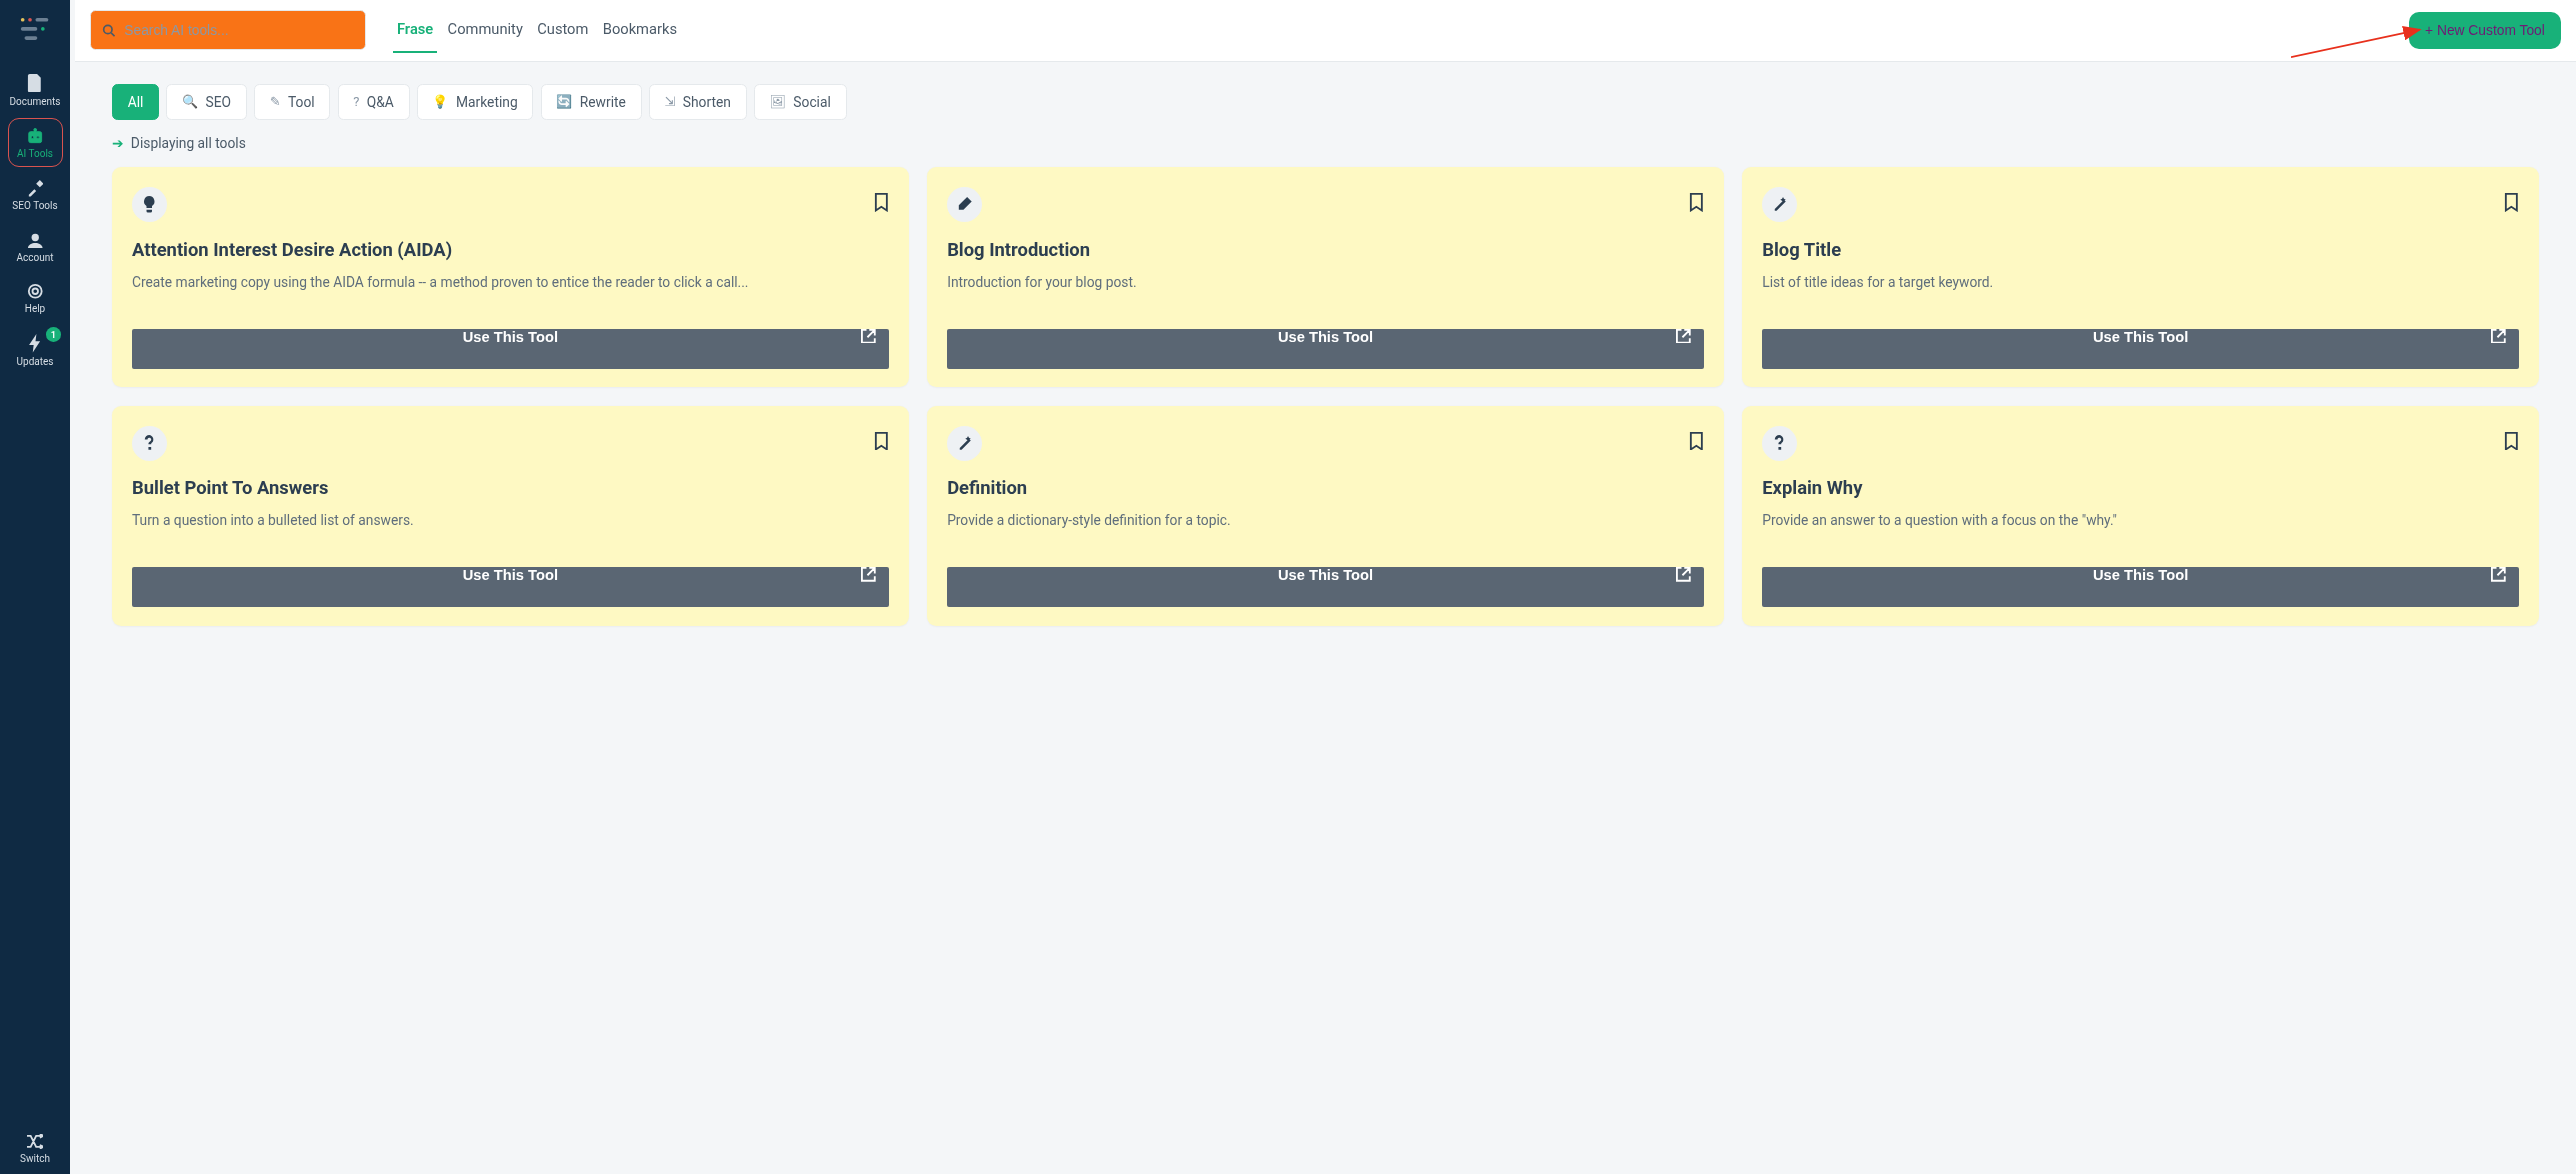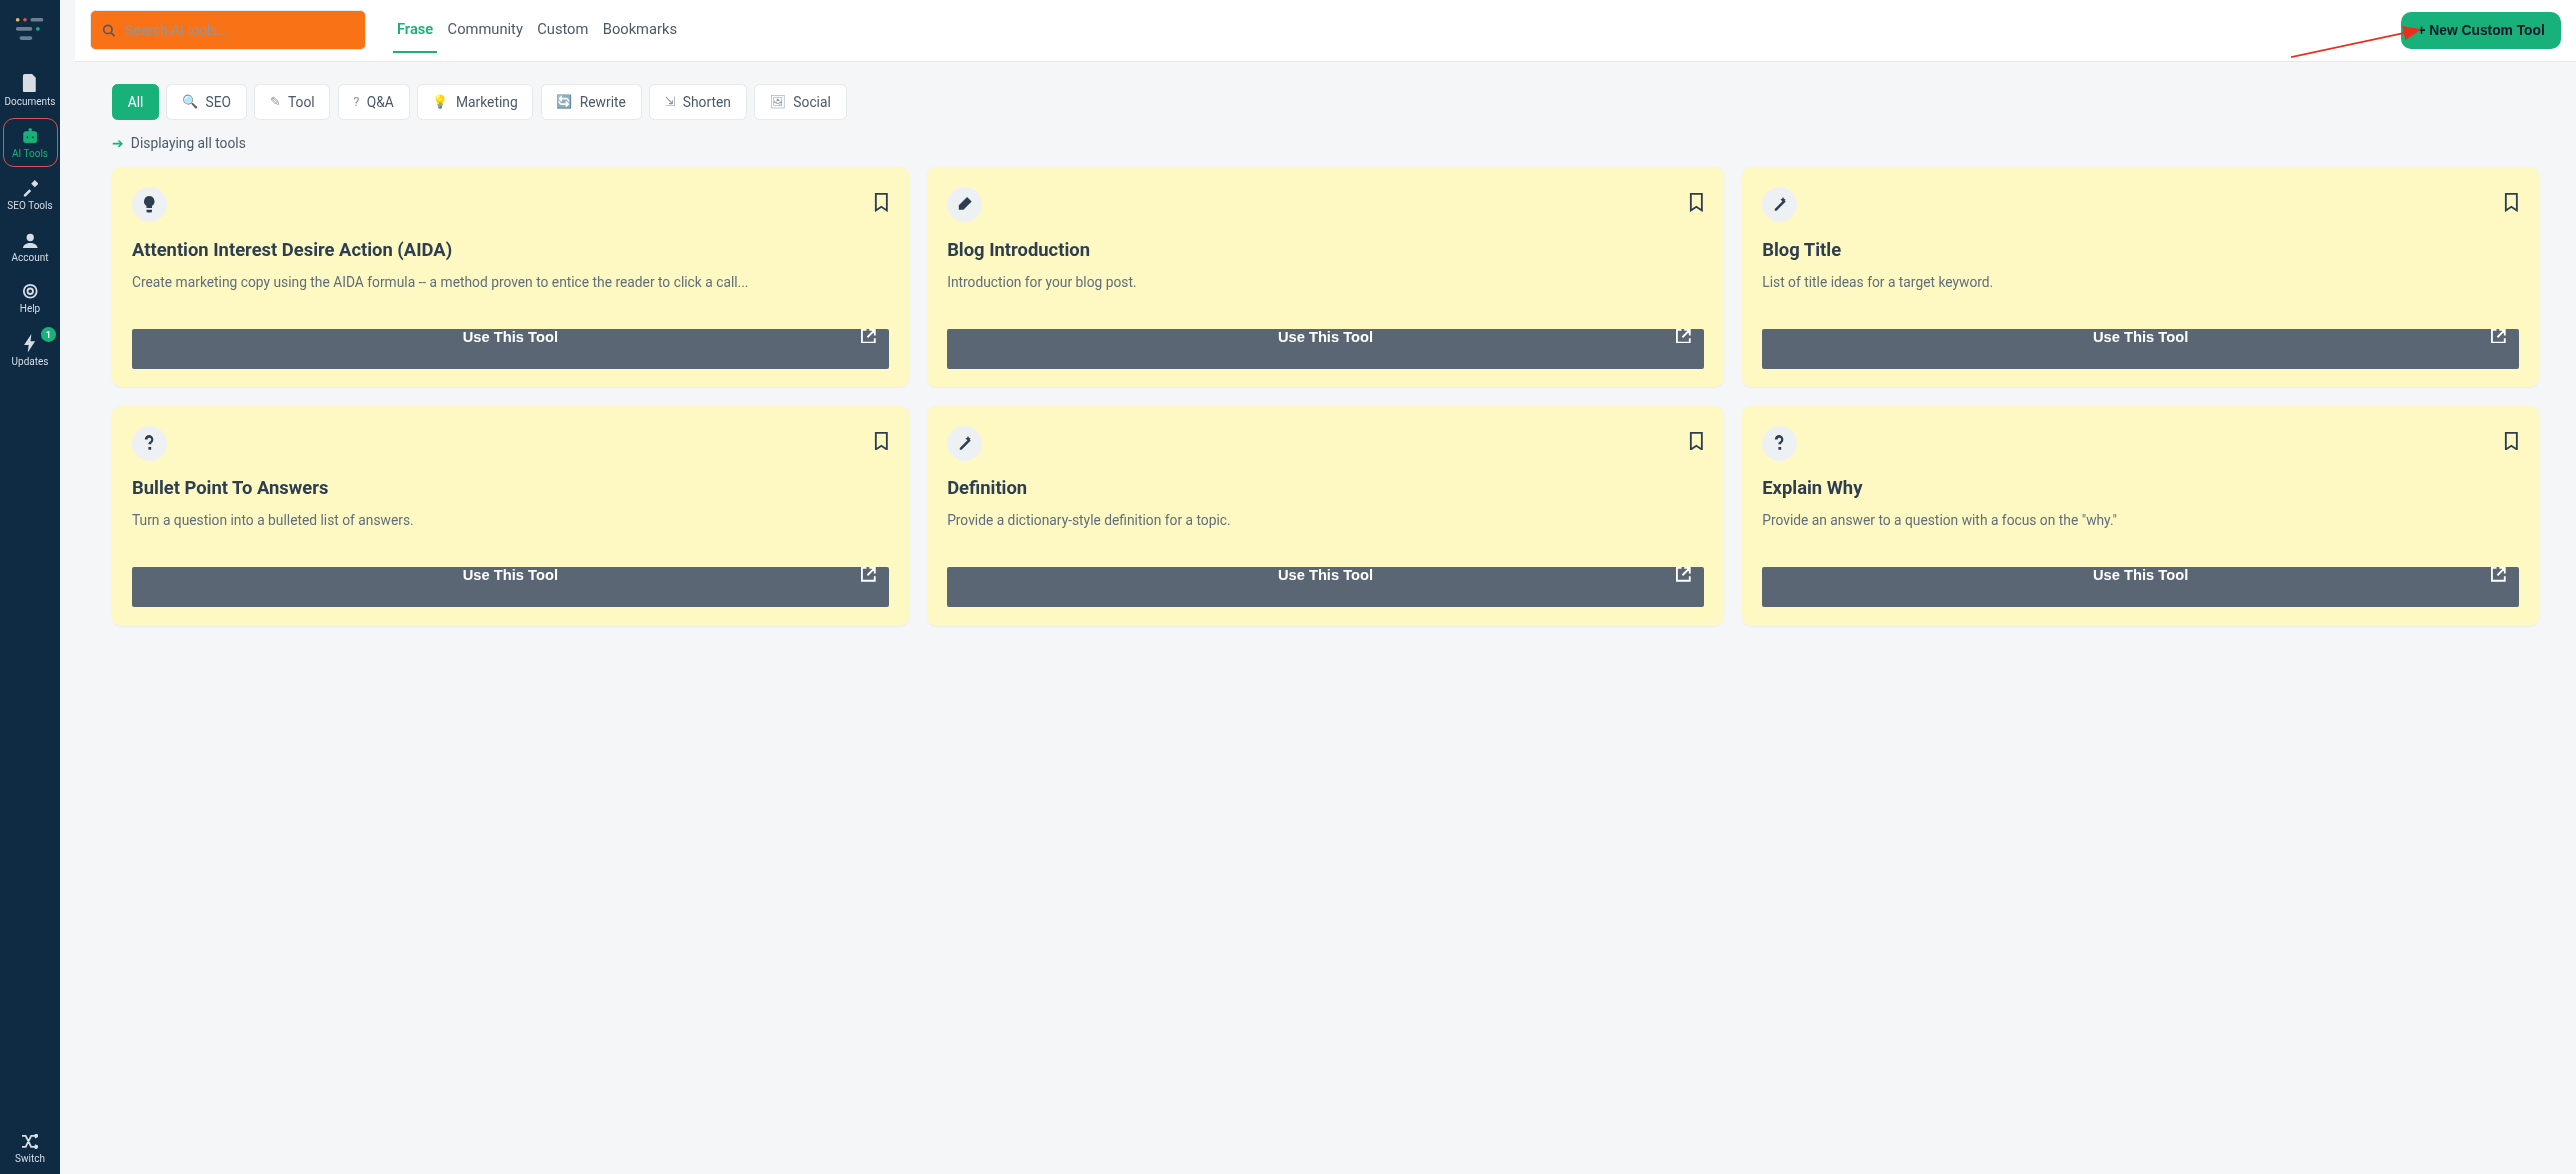--- a/index.html
+++ b/index.html
@@ -1,39 +1,39 @@
 <!DOCTYPE html>
 <html style="font-size:14.7px"><head>
 <meta charset="utf-8">
 <style>
   * { margin: 0; padding: 0; box-sizing: border-box; }
   body { font-family: -apple-system, BlinkMacSystemFont, "Segoe UI", Roboto, Helvetica, Arial, sans-serif; background: #f4f6f8; color: #2c3e50; }
   .app { display: flex; min-height: 100vh; }
   
-  .sidebar { width: 60px; background: #0f2a43; color: #fff; display: flex; flex-direction: column; align-items: center; padding-top: 11px; position: fixed; top: 0; bottom: 0; left: 0; }
+  .sidebar { width: 70px; background: #0f2a43; color: #fff; display: flex; flex-direction: column; align-items: center; padding-top: 11px; position: fixed; top: 0; bottom: 0; left: 0; }
   .logo { width: 37px; height: 37px; display:flex; align-items:center; justify-content:center; margin-bottom: 16.5px; }
   .side-nav { display:flex; flex-direction:column; align-items:center; gap: 3.7px; width: 100%; flex:1; }
   .side-item { width: 55px; padding: 9.2px 0 7.3px; display:flex; flex-direction:column; align-items:center; gap:3.7px; cursor:pointer; border-radius: 7.3px; position:relative; }
   .side-item .lbl { font-size: 10px; color: #d6dde4; }
   .side-item.active { border: 1.8px solid #d9534f; border-radius: 11px; }
   .side-item.active .lbl { color: #18b179; }
   .side-item.active svg { fill: #18b179 !important; stroke: #18b179 !important; }
   .badge { position:absolute; top: 1.8px; right: 1.8px; background:#18b179; color:#fff; border-radius: 50%; width:14.7px; height:14.7px; font-size:9.2px; display:flex; align-items:center; justify-content:center; font-weight:600; }
   .side-bottom { margin-bottom: 3px; text-align: center; }
   
   .main { margin-left: 75px; flex: 1; display:flex; flex-direction:column; }
   .topbar { background: #fff; border-bottom: 0.9px solid #e5e9ec; display:flex; align-items:center; padding: 7.3px 14.7px; gap: 18.4px; }
   .search { flex: 0 0 276px; background: #f97316; border: 0.9px solid #e5e9ec; border-radius: 5.5px; height: 40px; display:flex; align-items:center; padding: 0 11px; gap: 9.2px; color:#6b7b8a; }
   .search input { border:none; background:transparent; outline:none; font-size:13.8px; width:100%; color:#334; }
   .search input::placeholder { color:#8a98a6; }
   .tabs { display:flex; gap: 7px; margin-left: 9.2px; }
   .tab { padding: 13px 3.7px; font-size: 14.7px; color:#4b5a68; cursor:pointer; border-bottom: 2.8px solid transparent; }
   .tab.active { color:#18b179; font-weight:600; border-bottom-color:#18b179; }
   .spacer { flex:1; }
-  .new-btn { background:#18b179; color:#0f172a; border:none; border-radius:10px; height:37px; padding:0 16.5px; font-size:13.8px; font-weight:700; cursor:pointer; }
+  .new-btn { background:#18b179; color:#701a75; border:none; border-radius:10px; height:37px; padding:0 16.5px; font-size:13.8px; font-weight:400; cursor:pointer; }
   
   .filters { display:flex; gap:7.3px; padding: 22px 37px 9.2px; align-items:center; }
   .chip { background:#fff; border:0.9px solid #e5e9ec; border-radius:5.5px; padding: 9.2px 14.7px; font-size:13.8px; color:#4b5a68; display:flex; align-items:center; gap:7.3px; cursor:pointer;justify-content:flex-end; }
   .chip.active { background:#18b179; color:#fff; border-color:#18b179; }
   .chip .ic { color:#8a98a6; font-size:13px; }
   .status-line { padding: 5.5px 37px 16.5px; display:flex; align-items:center; gap:7.3px; font-size:13.8px; color:#4b5a68; }
   .status-line .arr { color:#18b179; }
   
   .grid { display:grid; grid-template-columns: repeat(3, 1fr); gap: 18.4px; padding: 0 37px 37px; }
   .card { background:#fef9c3; border-radius:9.2px; padding: 20px 20px 18.4px; display:flex; flex-direction:column; min-height: 220px; box-shadow: 0 0.9px 1.8px rgba(0,0,0,0.04); }

